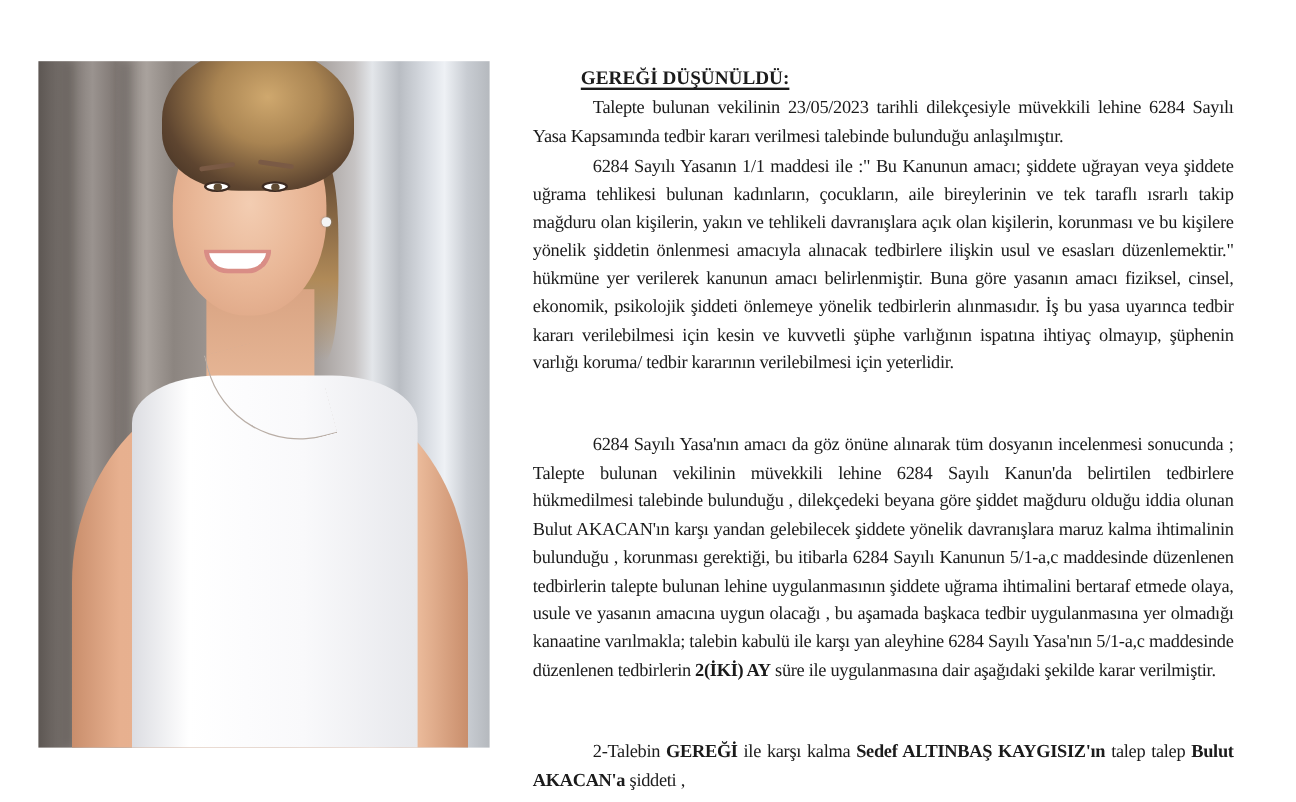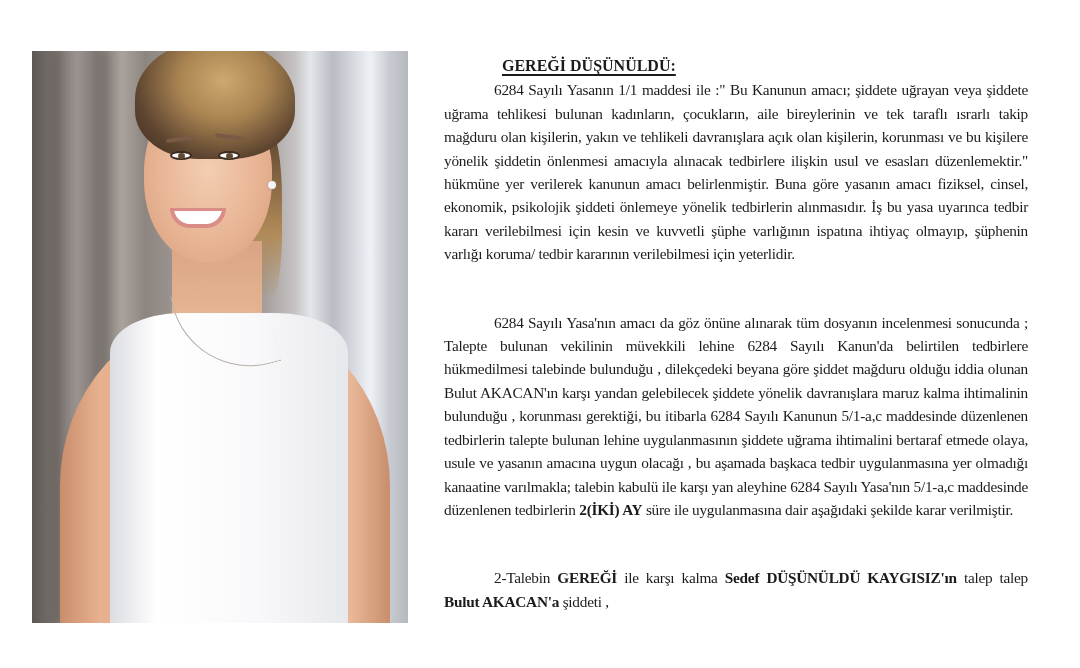--- a/index.html
+++ b/index.html
@@ -53,21 +53,21 @@
       position: absolute; left: 148px; top: 232px; width: 90px; height: 90px;
       border-bottom: 1px solid #b9aea6; border-left: 1px solid #b9aea6; border-radius: 0 0 0 80px; transform: rotate(-15deg);
     }
 
     
     .doc {
       position: absolute; left: 444px; top: 54px; width: 584px;
       color: #1b1b1b; font-size: 15.3px; line-height: 23.4px; letter-spacing: -0.25px;
     }
     .doc .heading {
-      margin: 0 0 1px 58px; font-weight: bold; font-size: 16px; letter-spacing: 0px;
+      margin: 0 0 1px 40px; font-weight: bold; font-size: 16px; letter-spacing: 0px;
       text-decoration: underline; text-underline-offset: 3px; text-decoration-thickness: 1.5px;
     }
     .doc p { margin: 0 0 2px 0; text-align: justify; text-indent: 50px; }
     .doc p.no-gap { margin-bottom: 0; margin-top: 45px; }
     .doc .b { font-weight: bold; }
     .doc .u { text-decoration: underline; text-underline-offset: 3px; }
   </style>
 </head>
 <body>
 
@@ -86,20 +86,21 @@
   <div class="brow" style="left:183px;top:84px;transform:rotate(8deg)"></div>
   <div class="eye" style="left:138px;top:100px"></div>
   <div class="eye" style="left:186px;top:100px"></div>
   <div class="mouth"></div>
   <div class="earring"></div>
 </div>
 
 <div class="doc">
   <div class="heading">GEREĞİ DÜŞÜNÜLDÜ:</div>
 
+  <p>Talepte bulunan vekilinin 23/05/2023 tarihli dilekçesiyle müvekkili lehine 6284 Sayılı Yasa Kapsamında tedbir kararı verilmesi talebinde bulunduğu anlaşılmıştır.</p>
 
   <p>6284 Sayılı Yasanın 1/1 maddesi ile :" Bu Kanunun amacı; şiddete uğrayan veya şiddete uğrama tehlikesi bulunan kadınların, çocukların, aile bireylerinin ve tek taraflı ısrarlı takip mağduru olan kişilerin, yakın ve tehlikeli davranışlara açık olan kişilerin, korunması ve bu kişilere yönelik şiddetin önlenmesi amacıyla alınacak tedbirlere ilişkin usul ve esasları düzenlemektir." hükmüne yer verilerek kanunun amacı belirlenmiştir. Buna göre  yasanın amacı fiziksel, cinsel, ekonomik, psikolojik şiddeti önlemeye yönelik tedbirlerin alınmasıdır. İş bu yasa uyarınca tedbir kararı verilebilmesi için kesin ve kuvvetli şüphe varlığının ispatına ihtiyaç olmayıp, şüphenin varlığı koruma/ tedbir kararının verilebilmesi için yeterlidir.</p>
 
   <p class="no-gap"><span>6284 Sayılı Yasa'nın amacı da göz önüne alınarak tüm dosyanın incelenmesi sonucunda ; Talepte bulunan vekilinin müvekkili lehine 6284 Sayılı Kanun'da belirtilen tedbirlere hükmedilmesi talebinde bulunduğu , dilekçedeki beyana göre  şiddet mağduru olduğu iddia olunan Bulut AKACAN'ın karşı yandan gelebilecek şiddete yönelik davranışlara maruz kalma ihtimalinin bulunduğu , korunması gerektiği,  bu itibarla  6284 Sayılı Kanunun 5/1-a,c maddesinde düzenlenen tedbirlerin talepte bulunan lehine uygulanmasının şiddete uğrama ihtimalini bertaraf etmede  olaya, usule ve yasanın amacına uygun olacağı , bu aşamada başkaca tedbir uygulanmasına yer olmadığı  kanaatine varılmakla;  talebin kabulü ile  karşı yan aleyhine 6284 Sayılı Yasa'nın  5/1-a,c maddesinde düzenlenen tedbirlerin </span><span class="b">2(İKİ) AY</span><span> süre ile uygulanmasına  dair aşağıdaki şekilde karar verilmiştir.</span></p>
 
 
-  <p class="no-gap"><span>2-Talebin </span><span class="b">GEREĞİ</span><span> ile karşı kalma </span><span class="b">Sedef DÜŞÜNÜLDÜ KAYGISIZ'ın</span><span>  talep talep </span><span class="b">Bulut AKACAN'a</span><span> şiddeti ,</span></p>
+  <p class="no-gap"><span>2-Talebin </span><span class="b">GEREĞİ</span><span> ile karşı kalma </span><span class="b">Sedef ALTINBAŞ KAYGISIZ'ın</span><span>  talep talep </span><span class="b">Bulut AKACAN'a</span><span> şiddeti ,</span></p>
 </div>
 
 </body></html>

